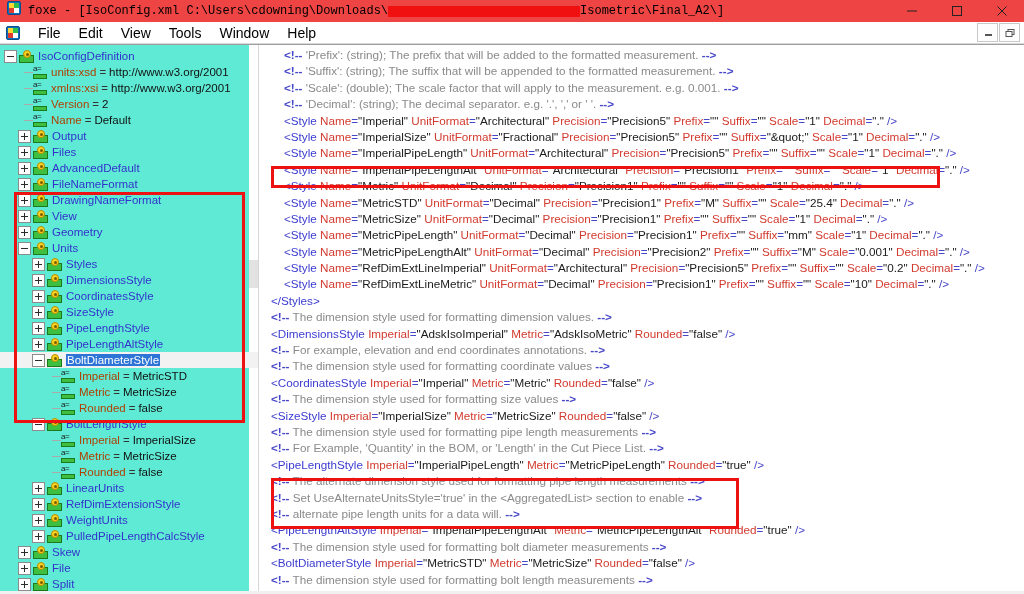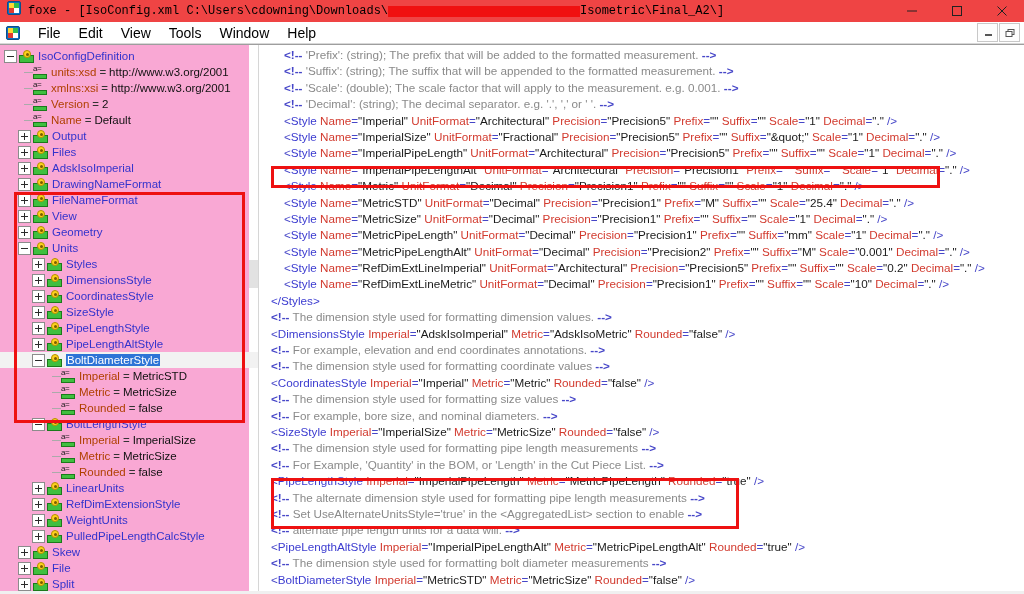--- a/index.html
+++ b/index.html
@@ -125,21 +125,21 @@
     background: #ffffff;
     overflow: hidden;
     position: relative;
     border-top: 1px solid #9e9e9e;
   }
 
   
   .tree-panel {
     width: 258px;
     flex: 0 0 258px;
-    background: #f9a8d4;
+    background: #5eead4;
     position: relative;
     overflow: hidden;
     padding-top: 3px;
   }
   .tree-row {
     height: 16px;
     display: flex;
     align-items: center;
     white-space: nowrap;
     font-size: 11.5px;
@@ -431,39 +431,39 @@
           </span>
           <span class="tree-label">Files</span>
         </div>
         <div class="tree-row">
           <span class="indent" style="width: 18px; flex: 0 0 18px;"></span>
           <span class="expander plus"></span>
           <span class="icon-elem">
             <span class="base"></span>
             <span class="dot"></span>
           </span>
-          <span class="tree-label">AdskIsoImperial</span>
+          <span class="tree-label">AdvancedDefault</span>
+        </div>
+        <div class="tree-row">
+          <span class="indent" style="width: 18px; flex: 0 0 18px;"></span>
+          <span class="expander plus"></span>
+          <span class="icon-elem">
+            <span class="base"></span>
+            <span class="dot"></span>
+          </span>
+          <span class="tree-label">FileNameFormat</span>
         </div>
         <div class="tree-row">
           <span class="indent" style="width: 18px; flex: 0 0 18px;"></span>
           <span class="expander plus"></span>
           <span class="icon-elem">
             <span class="base"></span>
             <span class="dot"></span>
           </span>
           <span class="tree-label">DrawingNameFormat</span>
-        </div>
-        <div class="tree-row">
-          <span class="indent" style="width: 18px; flex: 0 0 18px;"></span>
-          <span class="expander plus"></span>
-          <span class="icon-elem">
-            <span class="base"></span>
-            <span class="dot"></span>
-          </span>
-          <span class="tree-label">FileNameFormat</span>
         </div>
         <div class="tree-row">
           <span class="indent" style="width: 18px; flex: 0 0 18px;"></span>
           <span class="expander plus"></span>
           <span class="icon-elem">
             <span class="base"></span>
             <span class="dot"></span>
           </span>
           <span class="tree-label">View</span>
         </div>
@@ -713,21 +713,20 @@
         <div class="code-line ind1"><span class="punct">&lt;</span><span class="tag">Style</span> <span class="att">Name</span><span class="punct">=</span><span class="val">"MetricPipeLengthAlt"</span> <span class="att">UnitFormat</span><span class="punct">=</span><span class="val">"Decimal"</span> <span class="att">Precision</span><span class="punct">=</span><span class="val">"Precision2"</span> <span class="att">Prefix</span><span class="punct">=</span><span class="val">""</span> <span class="att">Suffix</span><span class="punct">=</span><span class="val">"M"</span> <span class="att">Scale</span><span class="punct">=</span><span class="val">"0.001"</span> <span class="att">Decimal</span><span class="punct">=</span><span class="val">"."</span><span class="punct"> /&gt;</span></div>
         <div class="code-line ind1"><span class="punct">&lt;</span><span class="tag">Style</span> <span class="att">Name</span><span class="punct">=</span><span class="val">"RefDimExtLineImperial"</span> <span class="att">UnitFormat</span><span class="punct">=</span><span class="val">"Architectural"</span> <span class="att">Precision</span><span class="punct">=</span><span class="val">"Precision5"</span> <span class="att">Prefix</span><span class="punct">=</span><span class="val">""</span> <span class="att">Suffix</span><span class="punct">=</span><span class="val">""</span> <span class="att">Scale</span><span class="punct">=</span><span class="val">"0.2"</span> <span class="att">Decimal</span><span class="punct">=</span><span class="val">"."</span><span class="punct"> /&gt;</span></div>
         <div class="code-line ind1"><span class="punct">&lt;</span><span class="tag">Style</span> <span class="att">Name</span><span class="punct">=</span><span class="val">"RefDimExtLineMetric"</span> <span class="att">UnitFormat</span><span class="punct">=</span><span class="val">"Decimal"</span> <span class="att">Precision</span><span class="punct">=</span><span class="val">"Precision1"</span> <span class="att">Prefix</span><span class="punct">=</span><span class="val">""</span> <span class="att">Suffix</span><span class="punct">=</span><span class="val">""</span> <span class="att">Scale</span><span class="punct">=</span><span class="val">"10"</span> <span class="att">Decimal</span><span class="punct">=</span><span class="val">"."</span><span class="punct"> /&gt;</span></div>
         <div class="code-line ind0"><span class="tag">&lt;/Styles&gt;</span></div>
         <div class="code-line ind0"><span class="cm-br">&lt;!--</span><span class="cm"> The dimension style used for formatting dimension values. </span><span class="cm-br">--&gt;</span></div>
         <div class="code-line ind0"><span class="punct">&lt;</span><span class="tag">DimensionsStyle</span> <span class="att">Imperial</span><span class="punct">=</span><span class="val">"AdskIsoImperial"</span> <span class="att">Metric</span><span class="punct">=</span><span class="val">"AdskIsoMetric"</span> <span class="att">Rounded</span><span class="punct">=</span><span class="val">"false"</span><span class="punct"> /&gt;</span></div>
         <div class="code-line ind0"><span class="cm-br">&lt;!--</span><span class="cm"> For example, elevation and end coordinates annotations. </span><span class="cm-br">--&gt;</span></div>
         <div class="code-line ind0"><span class="cm-br">&lt;!--</span><span class="cm"> The dimension style used for formatting coordinate values </span><span class="cm-br">--&gt;</span></div>
         <div class="code-line ind0"><span class="punct">&lt;</span><span class="tag">CoordinatesStyle</span> <span class="att">Imperial</span><span class="punct">=</span><span class="val">"Imperial"</span> <span class="att">Metric</span><span class="punct">=</span><span class="val">"Metric"</span> <span class="att">Rounded</span><span class="punct">=</span><span class="val">"false"</span><span class="punct"> /&gt;</span></div>
         <div class="code-line ind0"><span class="cm-br">&lt;!--</span><span class="cm"> The dimension style used for formatting size values </span><span class="cm-br">--&gt;</span></div>
-        <div class="code-line ind0"><span class="cm-br">&lt;!--</span><span class="cm"> For example, bore size, and nominal diameters. </span><span class="cm-br">--&gt;</span></div>
         <div class="code-line ind0"><span class="punct">&lt;</span><span class="tag">SizeStyle</span> <span class="att">Imperial</span><span class="punct">=</span><span class="val">"ImperialSize"</span> <span class="att">Metric</span><span class="punct">=</span><span class="val">"MetricSize"</span> <span class="att">Rounded</span><span class="punct">=</span><span class="val">"false"</span><span class="punct"> /&gt;</span></div>
         <div class="code-line ind0"><span class="cm-br">&lt;!--</span><span class="cm"> The dimension style used for formatting pipe length measurements </span><span class="cm-br">--&gt;</span></div>
         <div class="code-line ind0"><span class="cm-br">&lt;!--</span><span class="cm"> For Example, 'Quantity' in the BOM, or 'Length' in the Cut Piece List. </span><span class="cm-br">--&gt;</span></div>
         <div class="code-line ind0"><span class="punct">&lt;</span><span class="tag">PipeLengthStyle</span> <span class="att">Imperial</span><span class="punct">=</span><span class="val">"ImperialPipeLength"</span> <span class="att">Metric</span><span class="punct">=</span><span class="val">"MetricPipeLength"</span> <span class="att">Rounded</span><span class="punct">=</span><span class="val">"true"</span><span class="punct"> /&gt;</span></div>
         <div class="code-line ind0"><span class="cm-br">&lt;!--</span><span class="cm"> The alternate dimension style used for formatting pipe length measurements </span><span class="cm-br">--&gt;</span></div>
         <div class="code-line ind0"><span class="cm-br">&lt;!--</span><span class="cm"> Set UseAlternateUnitsStyle='true' in the &lt;AggregatedList&gt; section to enable </span><span class="cm-br">--&gt;</span></div>
         <div class="code-line ind0"><span class="cm-br">&lt;!--</span><span class="cm"> alternate pipe length units for a data will. </span><span class="cm-br">--&gt;</span></div>
         <div class="code-line ind0"><span class="punct">&lt;</span><span class="tag">PipeLengthAltStyle</span> <span class="att">Imperial</span><span class="punct">=</span><span class="val">"ImperialPipeLengthAlt"</span> <span class="att">Metric</span><span class="punct">=</span><span class="val">"MetricPipeLengthAlt"</span> <span class="att">Rounded</span><span class="punct">=</span><span class="val">"true"</span><span class="punct"> /&gt;</span></div>
         <div class="code-line ind0"><span class="cm-br">&lt;!--</span><span class="cm"> The dimension style used for formatting bolt diameter measurements </span><span class="cm-br">--&gt;</span></div>
         <div class="code-line ind0"><span class="punct">&lt;</span><span class="tag">BoltDiameterStyle</span> <span class="att">Imperial</span><span class="punct">=</span><span class="val">"MetricSTD"</span> <span class="att">Metric</span><span class="punct">=</span><span class="val">"MetricSize"</span> <span class="att">Rounded</span><span class="punct">=</span><span class="val">"false"</span><span class="punct"> /&gt;</span></div>

